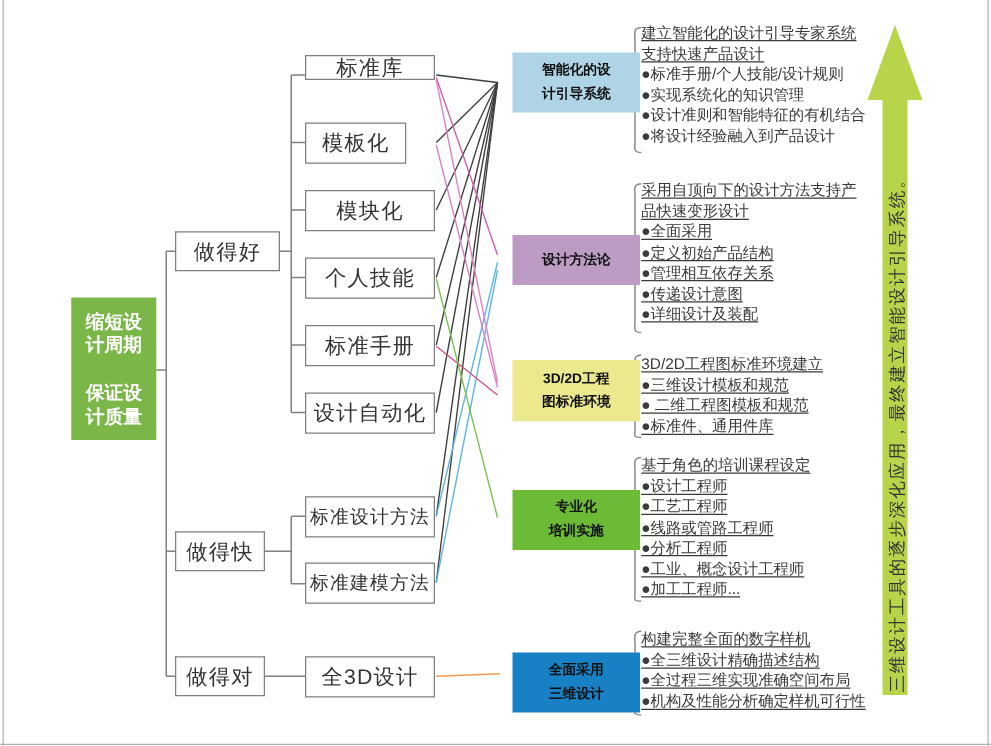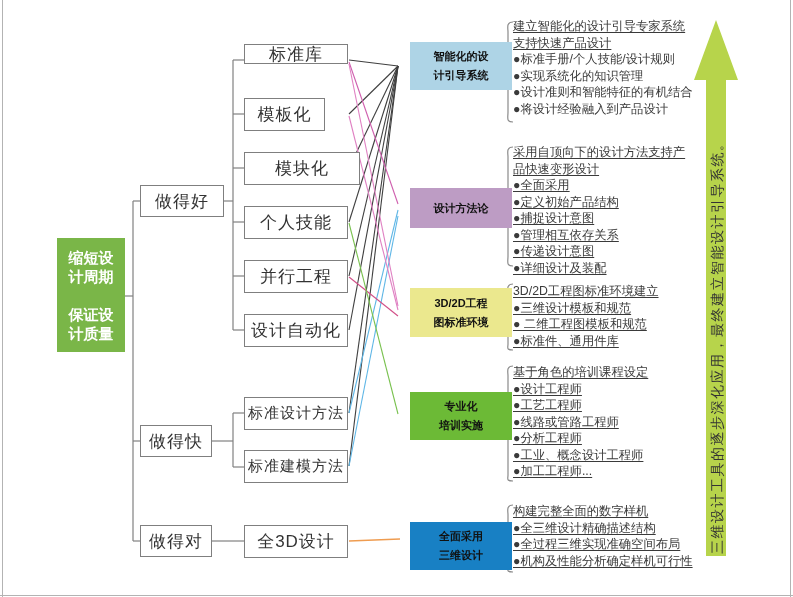--- a/index.html
+++ b/index.html
@@ -120,23 +120,23 @@
 
 保证设
 计质量</div>
 
   <div class="node" style="left:140px;top:185px;width:84px;height:32px;">做得好</div>
   <div class="node" style="left:140px;top:425px;width:72px;height:32px;">做得快</div>
   <div class="node" style="left:140px;top:525px;width:72px;height:32px;">做得对</div>
 
   <div class="node" style="left:244px;top:44px;width:104px;height:20px;">标准库</div>
   <div class="node" style="left:244px;top:98px;width:81px;height:33px;">模板化</div>
-  <div class="node" style="left:244px;top:152px;width:116px;height:33px;">模块化</div>
+  <div class="node" style="left:244px;top:152px;width:104px;height:33px;">模块化</div>
   <div class="node" style="left:244px;top:206px;width:104px;height:33px;">个人技能</div>
-  <div class="node" style="left:244px;top:260px;width:104px;height:33px;">并行工程</div>
+  <div class="node" style="left:244px;top:260px;width:104px;height:33px;">标准手册</div>
   <div class="node" style="left:244px;top:314px;width:104px;height:33px;">设计自动化</div>
 
   <div class="node" style="left:244px;top:450px;width:104px;height:33px;font-size:15px;">标准建模方法</div>
   <div class="node" style="left:244px;top:397px;width:104px;height:33px;font-size:15px;">标准设计方法</div>
 
   <div class="node" style="left:244px;top:525px;width:104px;height:33px;">全3D设计</div>
 
   <div class="cat cat1">智能化的设
 计引导系统</div>
   <div class="cat cat2">设计方法论</div>
@@ -152,21 +152,20 @@
     <div class="li">●标准手册/个人技能/设计规则</div>
     <div class="li">●实现系统化的知识管理</div>
     <div class="li">●设计准则和智能特征的有机结合</div>
     <div class="li">●将设计经验融入到产品设计</div>
   </div>
 
   <div class="list l2">
     <div class="hd">采用自顶向下的设计方法支持产品快速变形设计</div>
     <div class="li u">●全面采用</div>
     <div class="li u">●定义初始产品结构</div>
-    <div class="li u">●捕捉设计意图</div>
     <div class="li u">●管理相互依存关系</div>
     <div class="li u">●传递设计意图</div>
     <div class="li u">●详细设计及装配</div>
   </div>
 
   <div class="list l3">
     <div class="hd">3D/2D工程图标准环境建立</div>
     <div class="li u">●三维设计模板和规范</div>
     <div class="li u">● 二维工程图模板和规范</div>
     <div class="li u">●标准件、通用件库</div>

